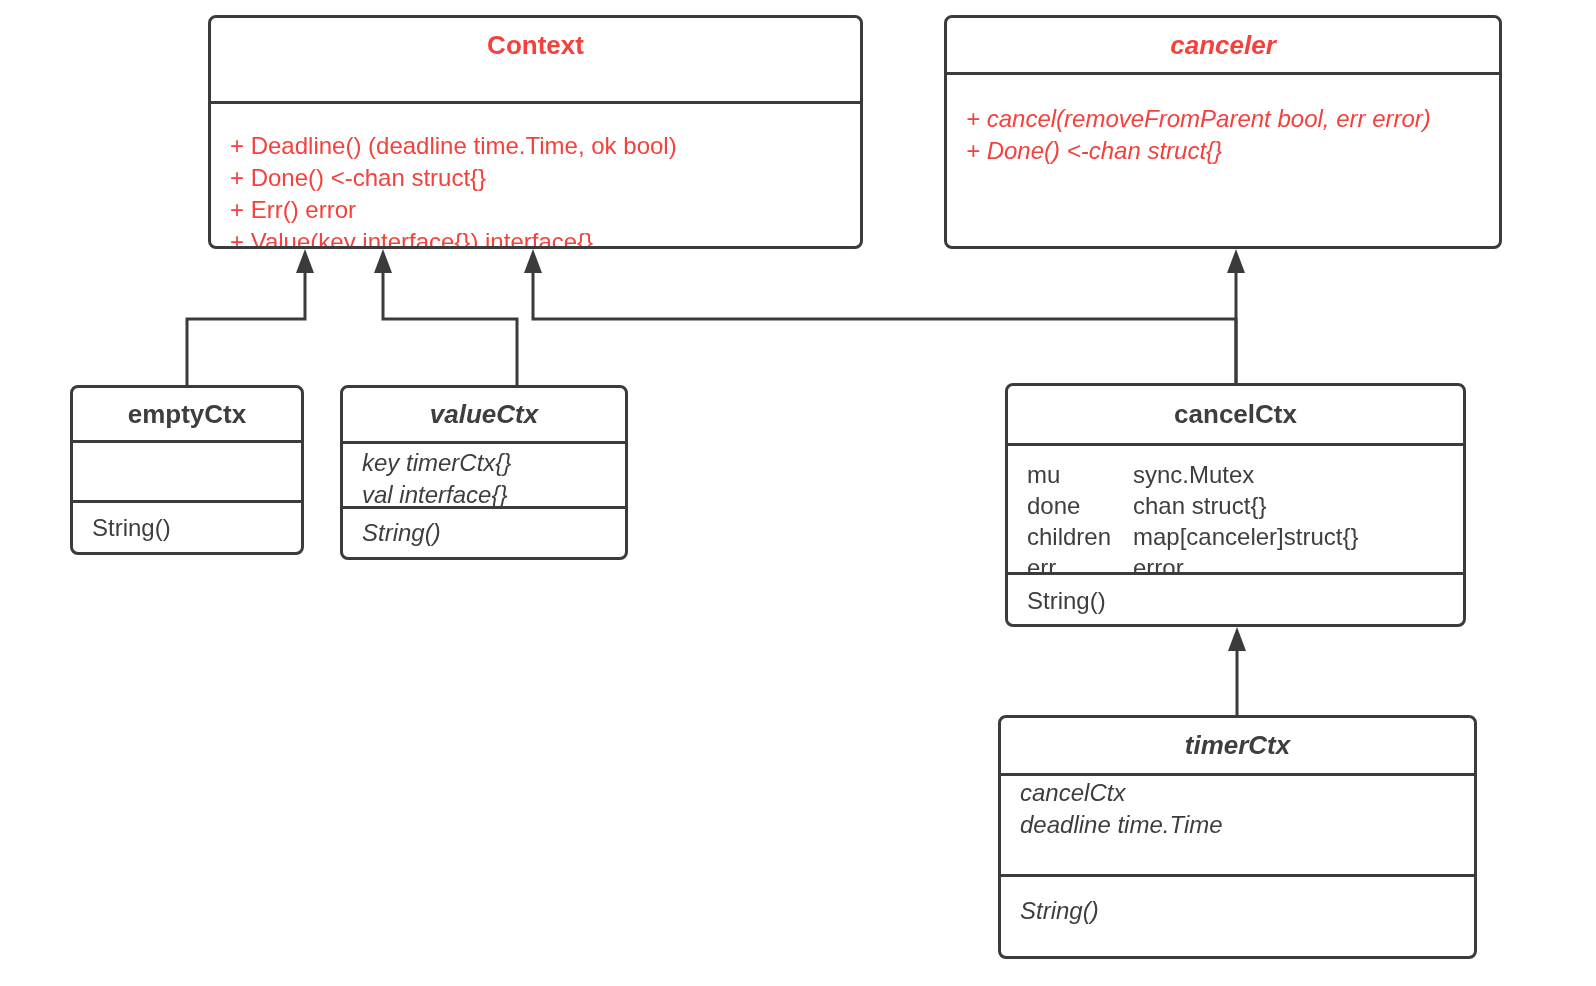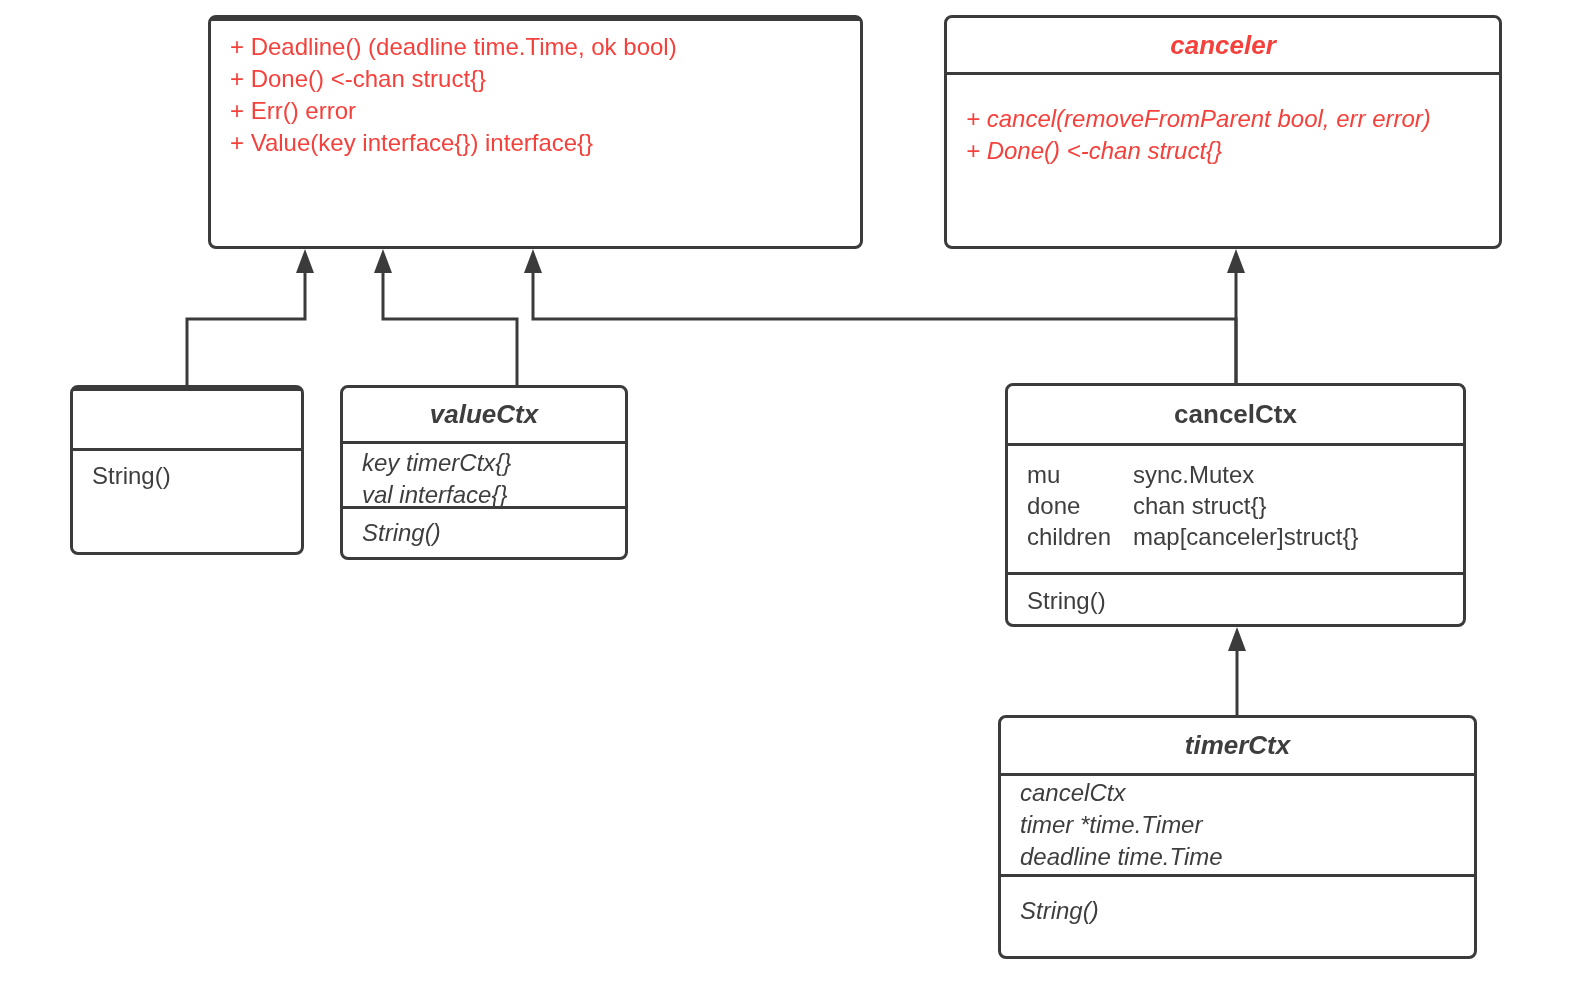--- a/index.html
+++ b/index.html
@@ -60,21 +60,21 @@
     padding-left: 19px;
     padding-right: 8px;
     overflow: hidden;
   }
   .interface .sec { color: var(--interface-text, #f5413c); }
   .sec.grow { flex: 1 1 auto; }
   .fname { display: inline-block; min-width: 106px; }
 
   
   #box-context .uml-title, #box-canceler .uml-title { flex-basis: 54px; }
-  #box-context .methods { padding-top: 10px; }
+  #box-context .methods { padding-top: 26px; margin-top: 29px; }
   #box-canceler .methods { padding-top: 28px; }
 
   #box-emptyctx .uml-title { flex-basis: 52px; }
   #box-emptyctx .fields { flex: 0 0 60px; }
   #box-emptyctx .methods { padding-top: 9px; }
 
   #box-valuectx .uml-title { flex-basis: 53px; }
   #box-valuectx .fields { flex: 0 0 65px; padding-top: 3px; }
   #box-valuectx .methods { padding-top: 8px; }
 
@@ -108,37 +108,39 @@
       <polyline points="1236,383 1236,271"></polyline>
       <polygon points="1227,273 1245,273 1236,249"></polygon>
     </g>
     <g>
       <polyline points="1237,715 1237,649"></polyline>
       <polygon points="1228,651 1246,651 1237,627"></polygon>
     </g>
   </svg>
 
   <div class="uml-box interface" id="box-context" style="left:208px; top:15px; width:655px; height:234px;">
+    <div class="uml-title">Context</div>
     <div class="sec methods grow">
       <div>+ Deadline() (deadline time.Time, ok bool)</div>
       <div>+ Done() &lt;-chan struct{}</div>
       <div>+ Err() error</div>
       <div>+ Value(key interface{}) interface{}</div>
     </div>
   </div>
 
   <div class="uml-box interface" id="box-canceler" style="left:944px; top:15px; width:558px; height:234px;font-style:italic;">
     <div class="uml-title">canceler</div>
     <div class="sec methods grow">
       <div>+ cancel(removeFromParent bool, err error)</div>
       <div>+ Done() &lt;-chan struct{}</div>
     </div>
   </div>
 
   <div class="uml-box" id="box-emptyctx" style="left:70px; top:385px; width:234px; height:170px;">
+    <div class="uml-title">emptyCtx</div>
     <div class="sec fields"></div>
     <div class="sec methods grow">
       <div>String()</div>
     </div>
   </div>
 
   <div class="uml-box" id="box-valuectx" style="left:340px; top:385px; width:288px; height:175px;font-style:italic;">
     <div class="uml-title">valueCtx</div>
     <div class="sec fields">
       <div>key timerCtx{}</div>
@@ -148,31 +150,31 @@
       <div>String()</div>
     </div>
   </div>
 
   <div class="uml-box" id="box-cancelctx" style="left:1005px; top:383px; width:461px; height:244px;">
     <div class="uml-title">cancelCtx</div>
     <div class="sec fields">
       <div><span class="fname">mu</span><span>sync.Mutex</span></div>
       <div><span class="fname">done</span><span>chan struct{}</span></div>
       <div><span class="fname">children</span><span>map[canceler]struct{}</span></div>
+      <div><span class="fname">err</span><span>error</span></div>
     </div>
     <div class="sec methods grow">
       <div>String()</div>
     </div>
   </div>
 
   <div class="uml-box" id="box-timerctx" style="left:998px; top:715px; width:479px; height:244px;font-style:italic;">
     <div class="uml-title">timerCtx</div>
     <div class="sec fields">
       <div>cancelCtx</div>
-      <div>timer *time.Timer</div>
       <div>deadline time.Time</div>
     </div>
     <div class="sec methods grow">
       <div>String()</div>
     </div>
   </div>
 
 </div>
 
 </body></html>

